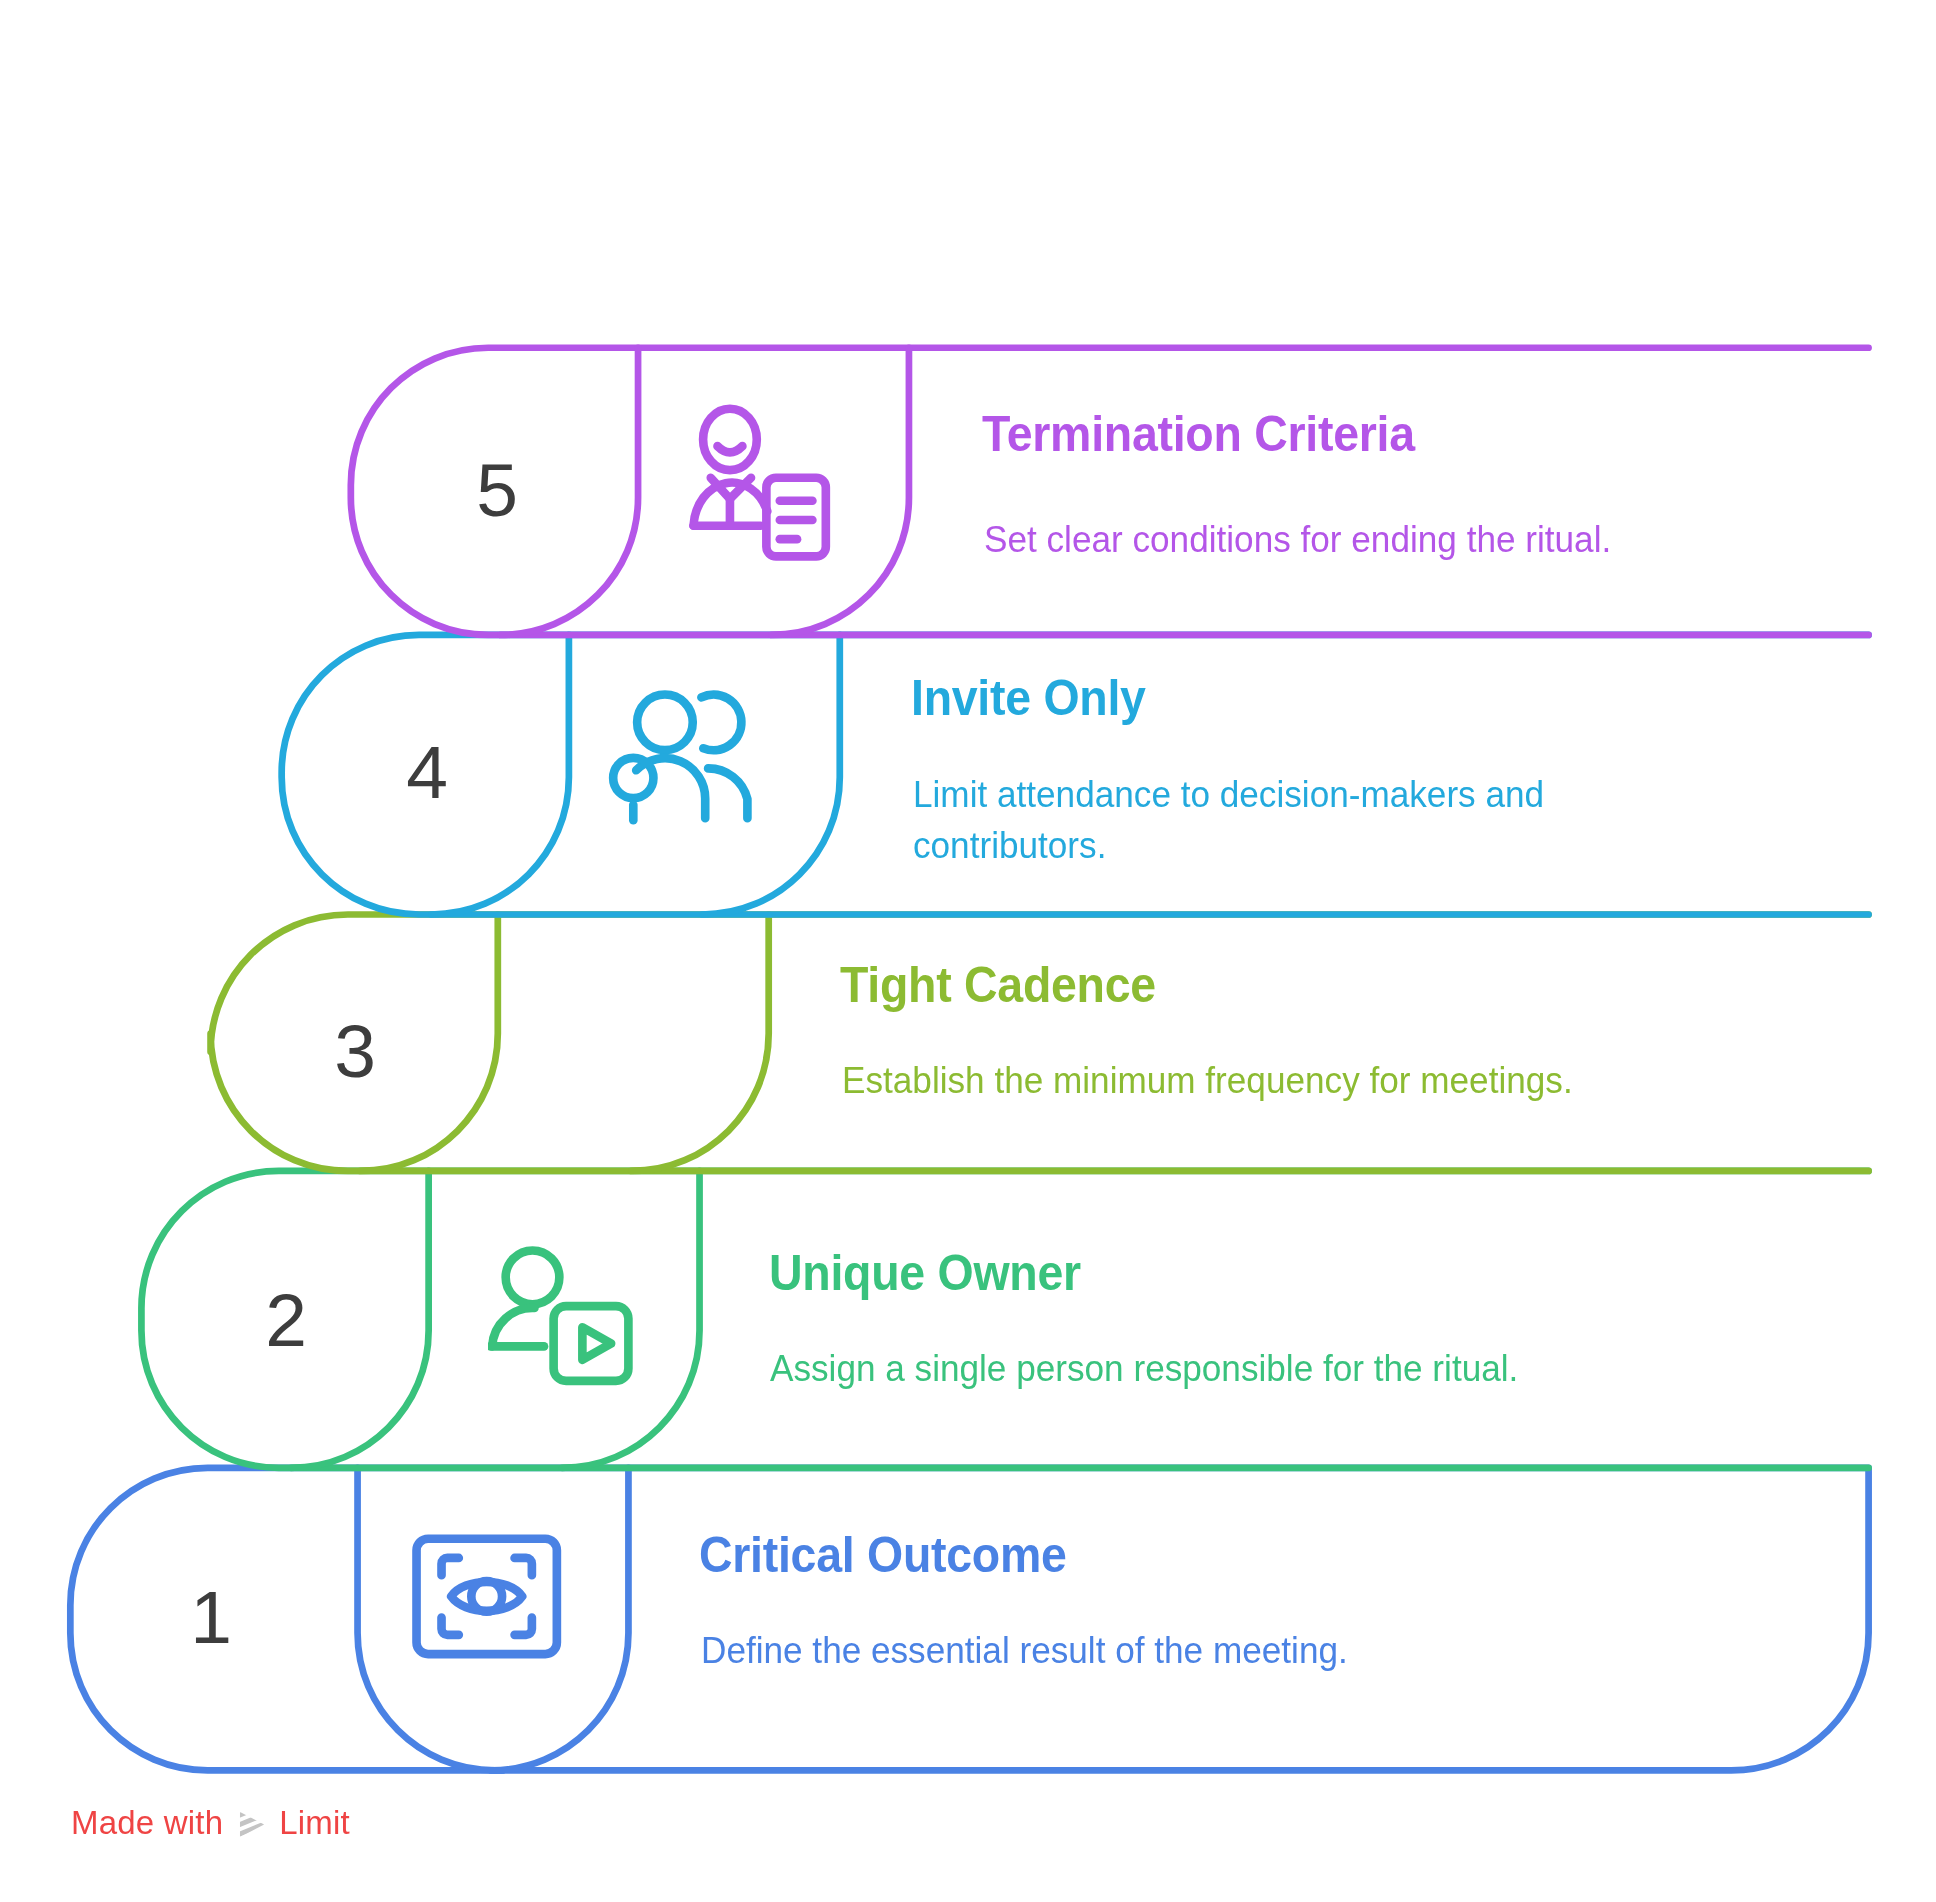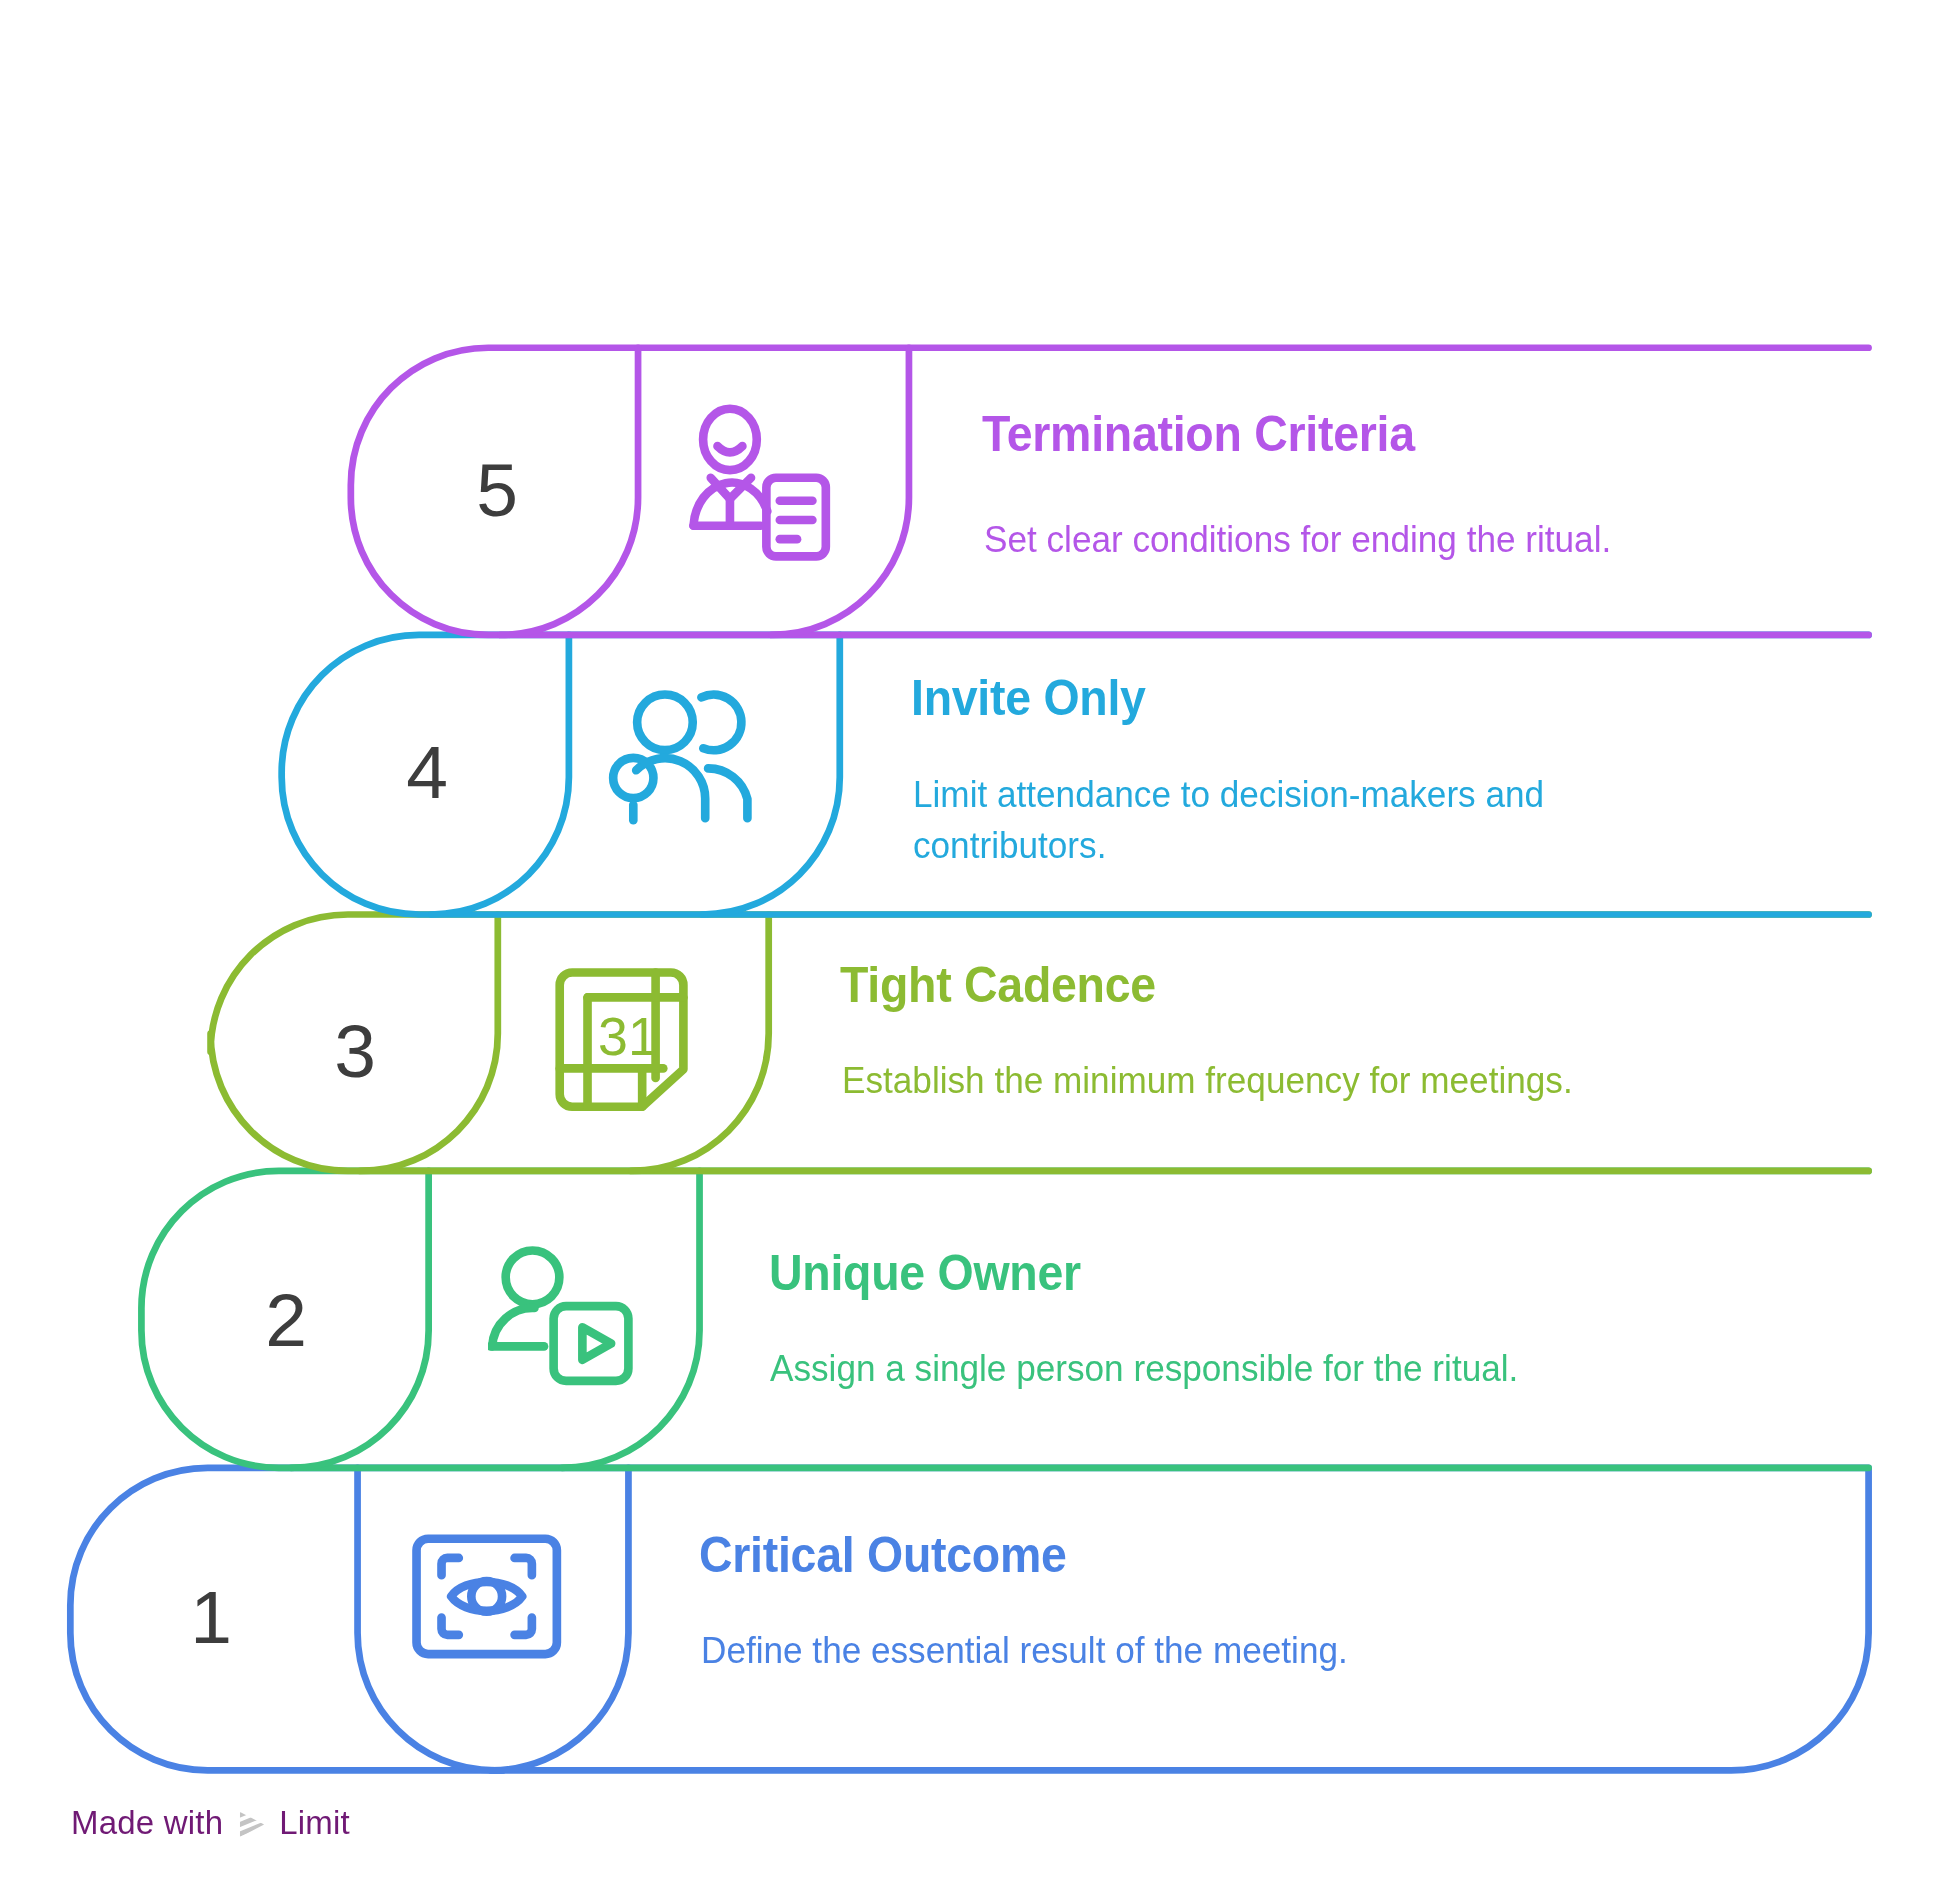--- a/index.html
+++ b/index.html
@@ -206,31 +206,20 @@
       <circle cx="27" cy="98" r="21"></circle>
       <path d="M 27 126 L 27 142"></path>
     </svg>
   </div>
 
   <div class="row-title" style="left:911px; top:672px; color:#23a9dd;">Invite Only</div>
   <div class="row-desc" style="left:913px; top:769px; width:797px; color:#23a9dd;">Limit attendance to decision-makers and contributors.</div>
 
   <div class="row-num" style="left: 288px; top: 1014px; width: 134px; color: rgb(61, 61, 61);">3</div>
 
-  <div class="icon-box" style="left:548px; top:961px; width:173px; height:163px;">
-    <svg viewBox="0 0 180 170" width="173" height="163" fill="none" stroke="#8cbb32" stroke-width="9" stroke-linecap="round" stroke-linejoin="round">
-      <path d="M 12 25 A 13 13 0 0 1 25 12 L 128 12 A 13 13 0 0 1 141 25 L 141 113 L 98 152 L 25 152 A 13 13 0 0 1 12 139 Z"></path>
-      <path d="M 112 12 L 112 122"></path>
-      <path d="M 12 112 L 120 112"></path>
-      <path d="M 41 38 L 41 152"></path>
-      <path d="M 41 38 L 141 38"></path>
-      <path d="M 98 152 L 98 112"></path>
-      <text x="52" y="98" font-family="Liberation Sans, sans-serif" font-size="56" font-weight="400" fill="#8cbb32" stroke="none">31</text>
-    </svg>
-  </div>
 
   <div class="row-title" style="left:840px; top:959px; color:#8cbb32;">Tight Cadence</div>
   <div class="row-desc" style="left:842px; top:1055px; width:865px; color:#8cbb32;">Establish the minimum frequency for meetings.</div>
 
   <div class="row-num" style="left: 219px; top: 1283px; width: 134px; color: rgb(61, 61, 61);">2</div>
 
   <div class="icon-box" style="left:488px; top:1239px; width:183px; height:163px;">
     <svg viewBox="0 0 190 170" width="183" height="163" fill="none" stroke="#39c27d" stroke-width="9" stroke-linecap="round" stroke-linejoin="round">
       <circle cx="46" cy="40" r="28"></circle>
       <path d="M 4 112 A 42 42 0 0 1 48 72"></path>
@@ -253,21 +242,21 @@
       <path d="M 132 92 L 132 104 A 6 6 0 0 1 126 110 L 114 110"></path>
       <path d="M 56 110 L 44 110 A 6 6 0 0 1 38 104 L 38 92"></path>
       <path d="M 48 70 C 62 50 108 50 122 70 C 108 90 62 90 48 70 Z"></path>
       <circle cx="85" cy="70" r="16"></circle>
     </svg>
   </div>
 
   <div class="row-title" style="left:699px; top:1529px; color:#4a82e4;">Critical Outcome</div>
   <div class="row-desc" style="left:701px; top:1625px; width:865px; color:#4a82e4;">Define the essential result of the meeting.</div>
 
-  <div class="footer" style="color: #701a75;">
+  <div class="footer" style="color: #ef4444;">
     <span>Made with</span>
     <span class="footer-logo">
       <svg viewBox="0 0 34 34" width="33" height="33">
         <defs>
           <clipPath id="napkinTri">
             <path d="M 5 4 L 30 17 L 5 30 Z"></path>
           </clipPath>
         </defs>
         <g clip-path="url(#napkinTri)" fill="#c4c4c4">
           <rect x="-4" y="1" width="44" height="5" transform="rotate(-22 17 17)"></rect>

